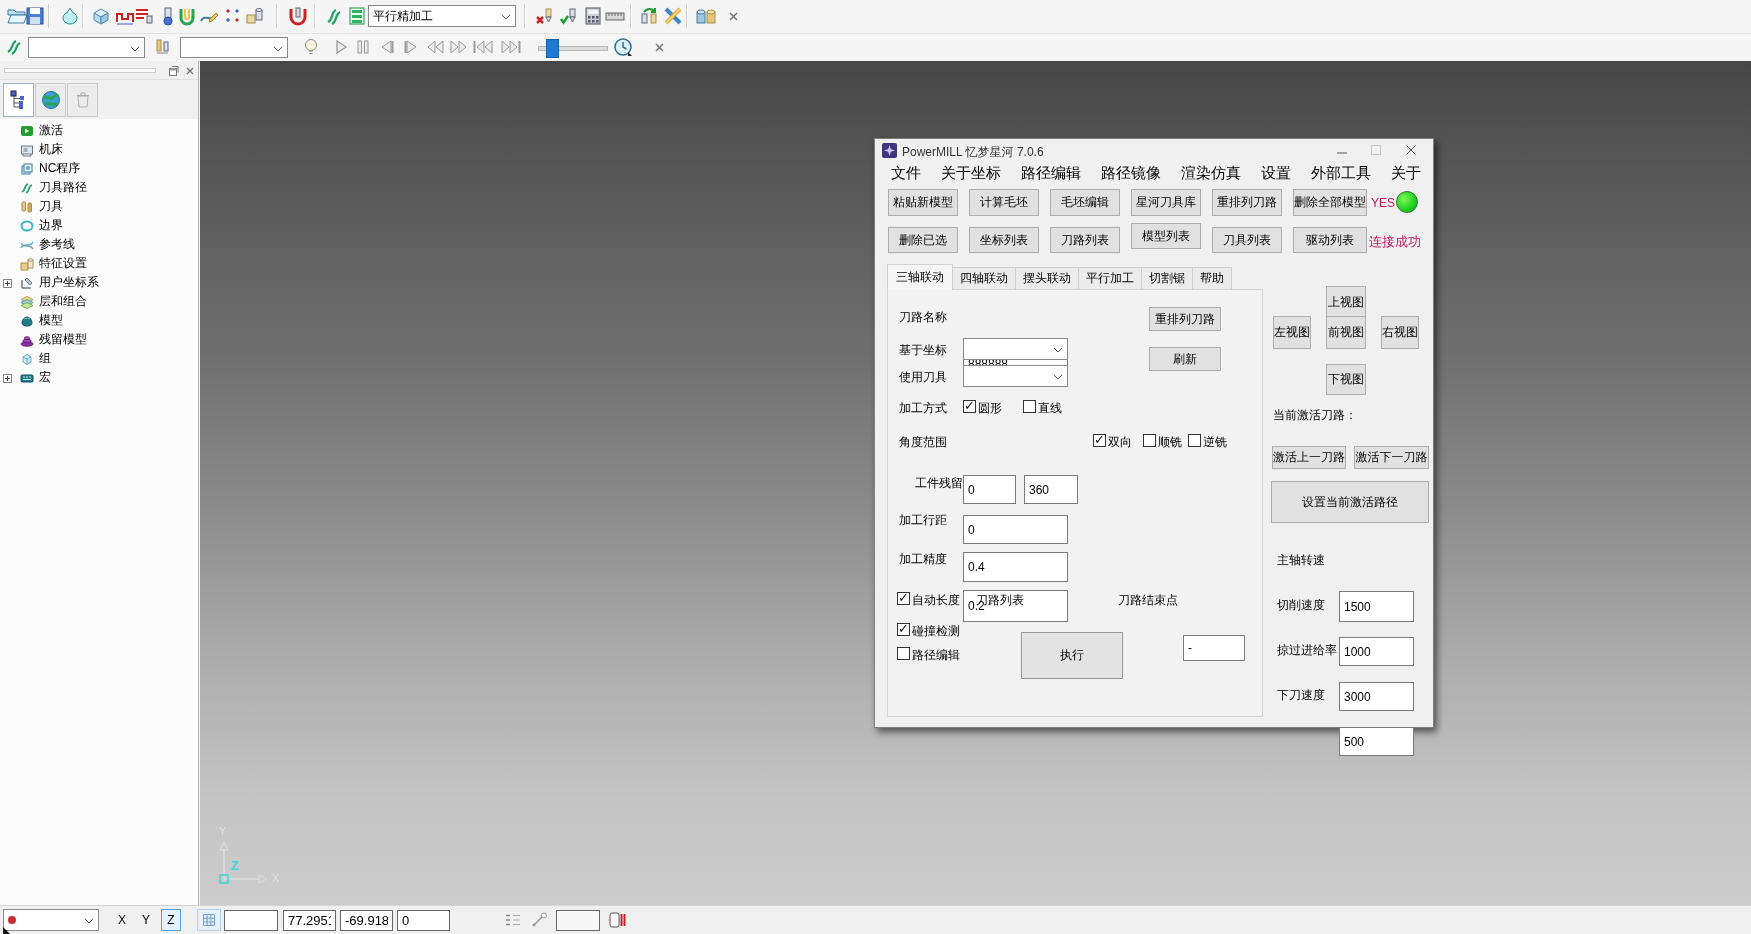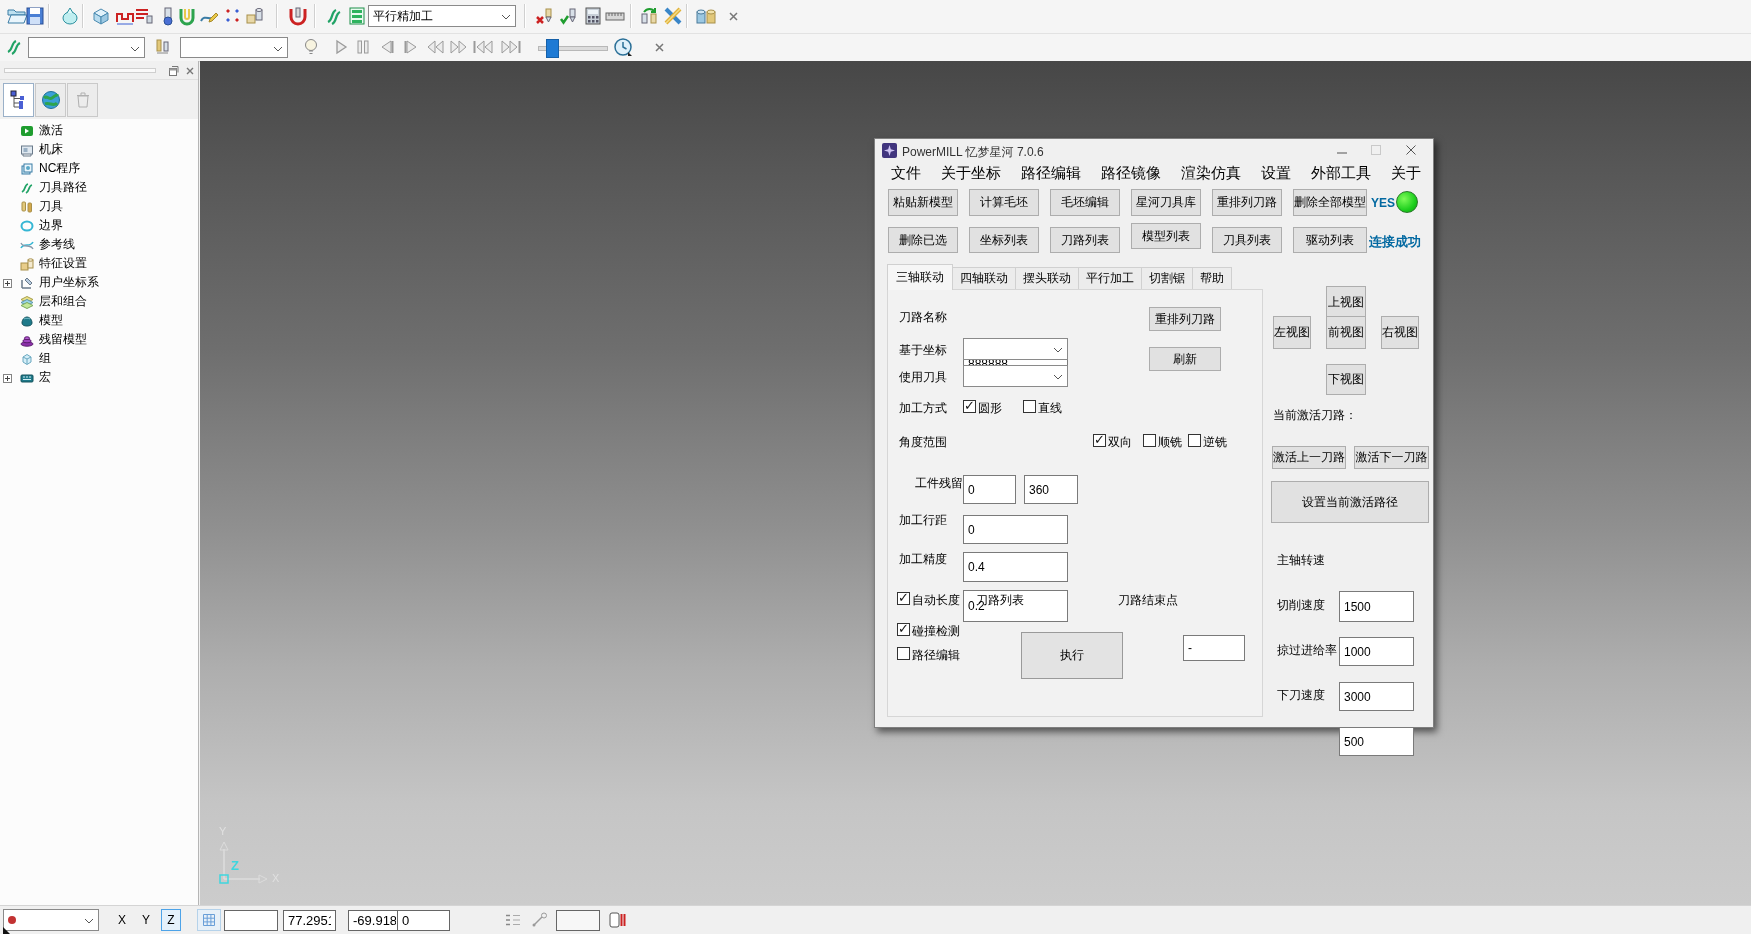--- a/index.html
+++ b/index.html
@@ -34,21 +34,21 @@
   
   .dlg{left:874px;top:138px;width:560px;height:590px;background:#f0f0f0;border:1px solid #7f7f7f;
        box-shadow:3px 4px 7px rgba(0,0,0,0.55);box-sizing:border-box;}
   .dtitle{position:absolute;left:0;top:0;width:100%;height:23px;background:#f0f0f0;}
   .dtitle .txt{position:absolute;left:27px;top:5px;font-size:12px;color:#333;}
   .dctl{position:absolute;top:0;width:34px;height:23px;display:flex;align-items:center;justify-content:center;color:#555;}
   .dmenu{position:absolute;left:0;top:23px;width:100%;height:22px;display:flex;align-items:center;padding-left:6px;box-sizing:border-box;}
   .dmenu span{padding:0 10px;font-size:15px;}
   .wbtn{position:absolute;background:#e1e1e1;border:1px solid #adadad;font-size:12px;
         font-family:"Liberation Sans","DejaVu Sans",sans-serif;display:flex;align-items:center;justify-content:center;box-sizing:border-box;padding:0;}
-  .magenta{color:#0369a1;font-weight:bold;}
+  .magenta{color:#be185d;font-weight:normal;}
   .grncirc{position:absolute;width:20px;height:20px;border-radius:50%;background:radial-gradient(circle at 7px 7px,#7dfb58,#1ecf1e 60%,#0f9b0f);border:1px solid #2a7a2a;}
   .dtabs{position:absolute;left:12px;top:131px;height:20px;display:flex;align-items:flex-end;}
   .dtab{border:1px solid #d0d0d0;border-bottom:none;background:#ececec;padding:2px 7px 3px 7px;font-size:12px;margin-right:-1px;}
   .dtab.active{background:#f6f6f6;padding:4px 8px 4px 8px;position:relative;z-index:2;}
   .gbox{position:absolute;left:12px;top:150px;width:376px;height:428px;border:1px solid #d6d6d6;background:#f2f2f2;box-sizing:border-box;}
   .flbl{position:absolute;font-size:12px;}
   .inp{position:absolute;background:#fff;border:1px solid #7a7a7a;font-size:12px;padding:0 4px;box-sizing:border-box;
        font-family:"Liberation Sans","DejaVu Sans",sans-serif;margin-top:48px;}
   .cb{position:absolute;width:13px;height:13px;background:#fff;border:1px solid #333;box-sizing:border-box;}
   .cb.on::after{content:"\2713";position:absolute;left:0;top:-3px;font-size:13px;font-weight:bold;color:#111;}
@@ -668,21 +668,21 @@
   <span class="sbtn" style="left:137px;width:18px">Y</span>
   <span class="sbtn" style="left:161px;width:20px;background:#e5f1fb;border:1px solid #4da3e8;box-sizing:border-box">Z</span>
   <span class="sbtn" style="left:197px;width:24px;background:#e8f0f8;border:1px solid #b5d2ea;box-sizing:border-box">
       <svg width="14" height="14">
         <path d="M1.5 1.5h11v11h-11z" fill="none" stroke="#6a9fd8"></path>
         <path d="M1.5 5.2h11M1.5 8.9h11M5.2 1.5v11M8.9 1.5v11" stroke="#6a9fd8"></path>
       </svg>
     </span>
   <input class="sfield" style="left: 224px; width: 54px;">
   <input class="sfield" style="left: 283px; width: 53px;" value="77.2951">
-  <input class="sfield" style="left: 348px; width: 53px; text-align: center;" value="-69.918">
+  <input class="sfield" style="left: 340px; width: 53px; text-align: center;" value="-69.918">
   <input class="sfield" style="left: 397px; width: 53px;" value="0">
   <span class="sbtn" style="left:503px;width:20px">
       <svg width="16" height="14">
         <path d="M1 2.5h4M1 7h4M1 11.5h4" stroke="#888" stroke-width="1.5"></path>
         <path d="M8 2.5h7M8 7h7M8 11.5h7" stroke="#aaa"></path>
       </svg>
     </span>
   <span class="sbtn" style="left:529px;width:22px">
       <svg width="18" height="16">
         <path d="M3 13L11 5" stroke="#9a9a9a" stroke-width="1.5"></path>

